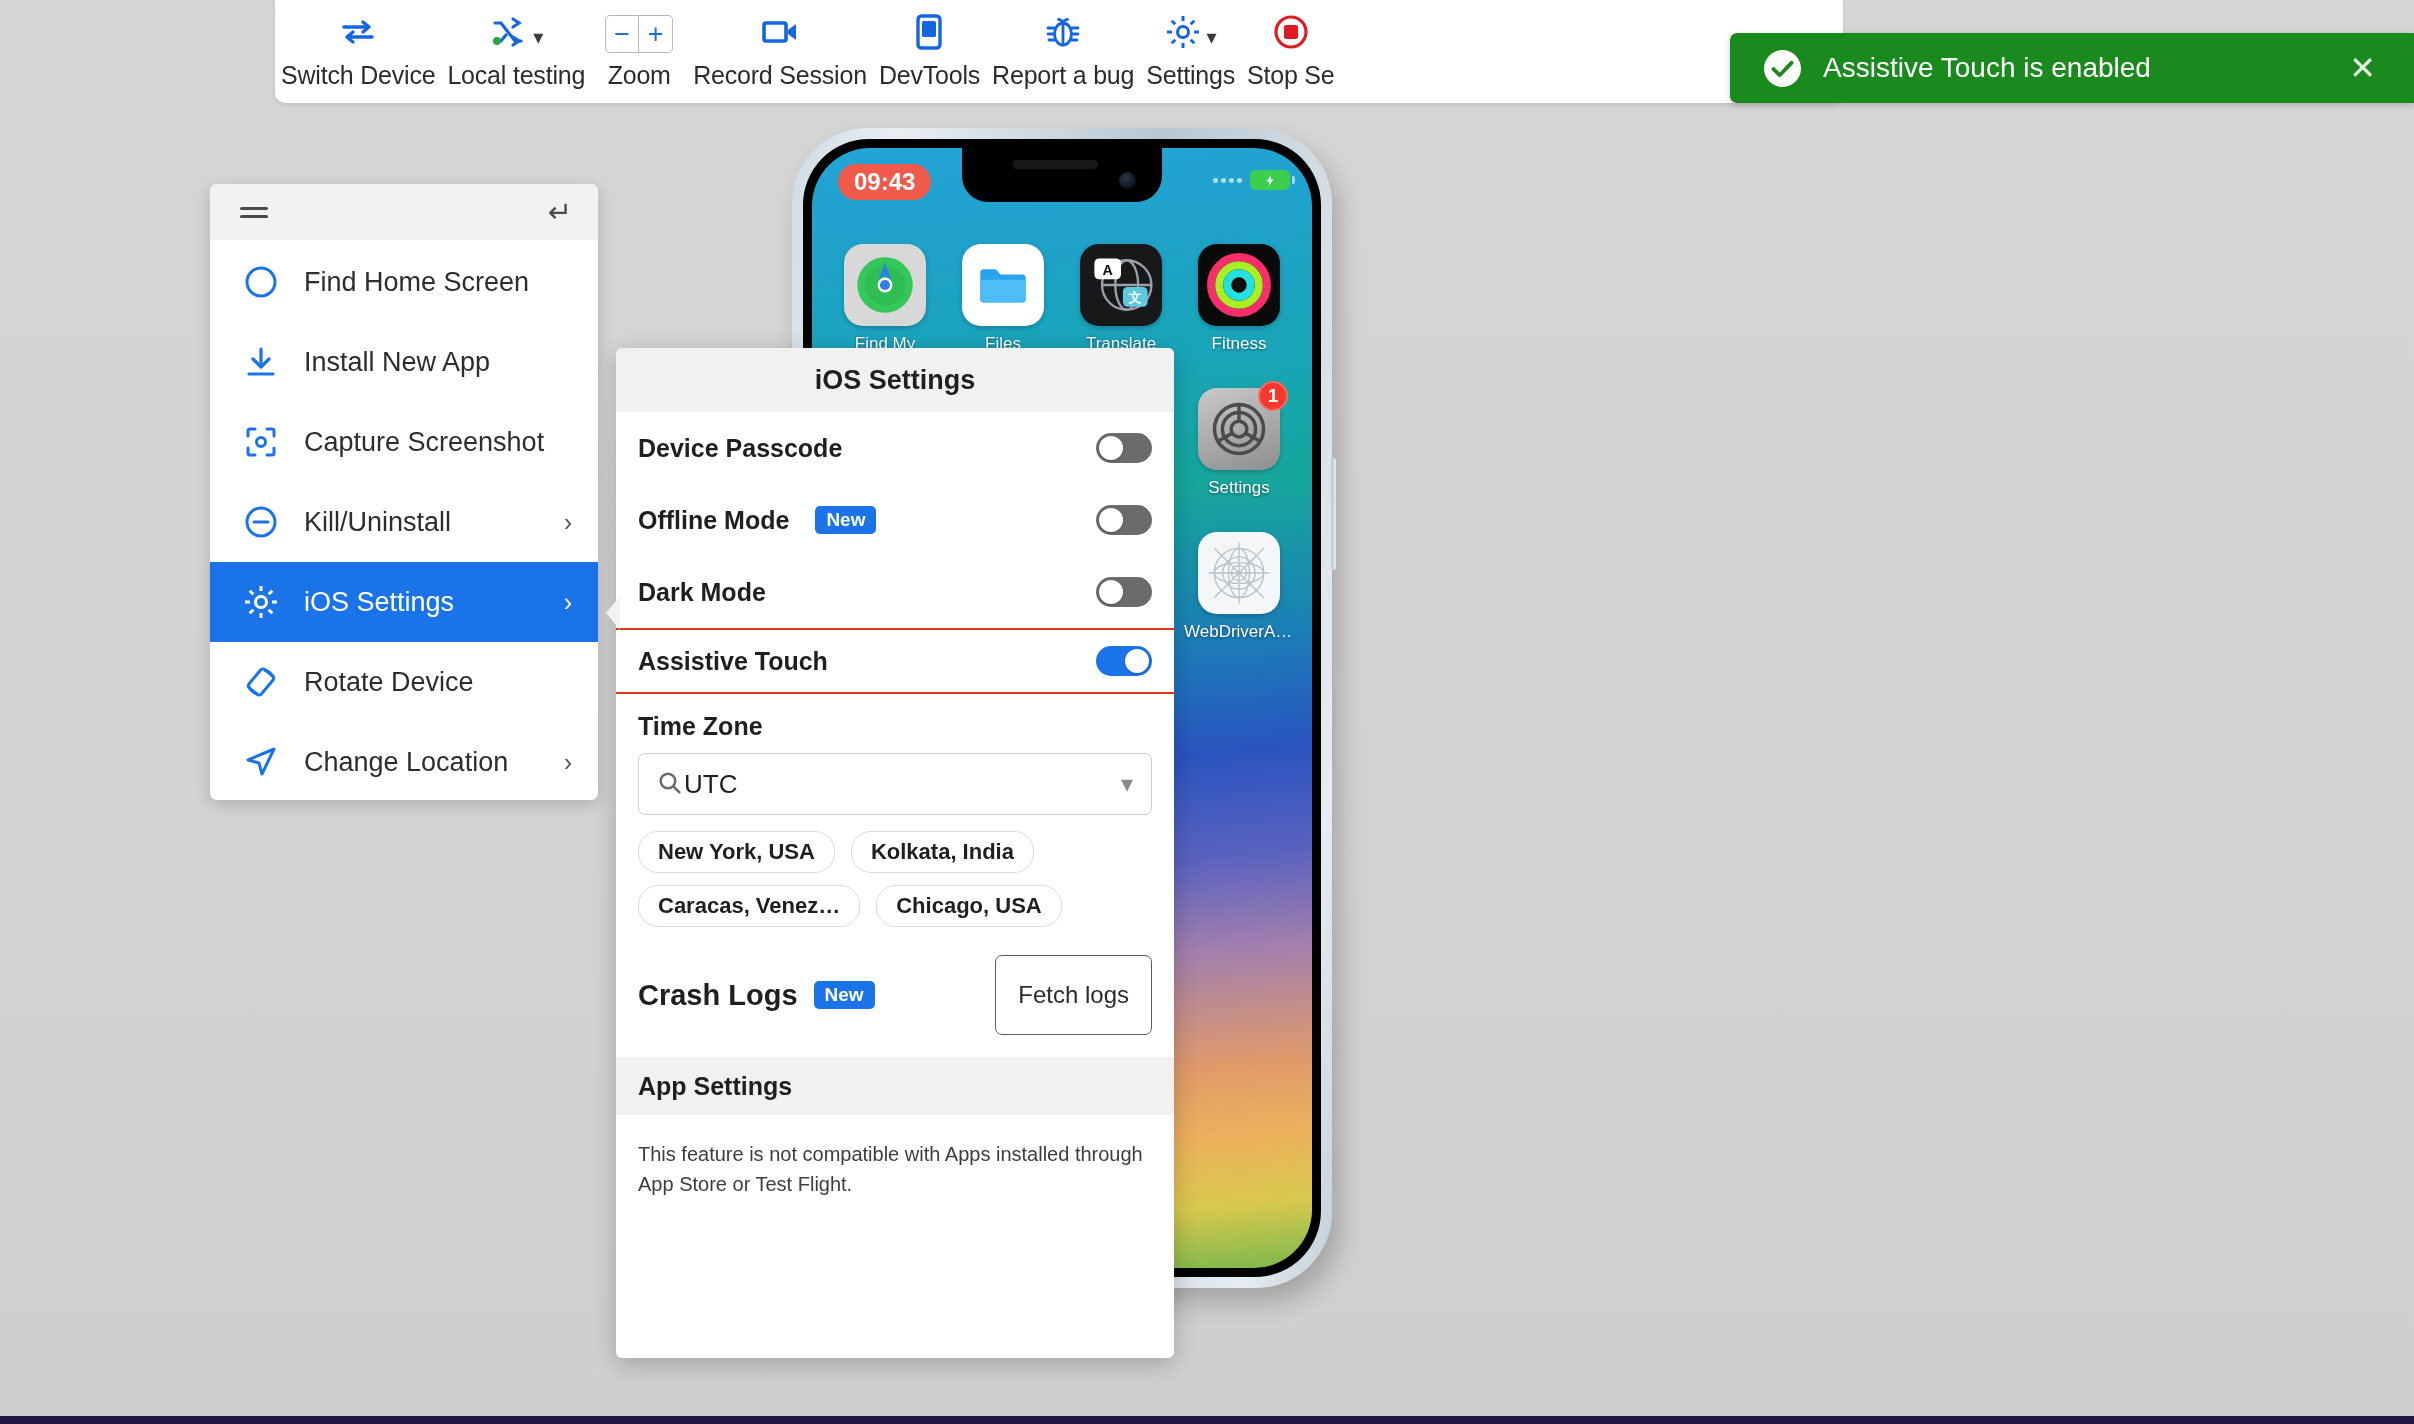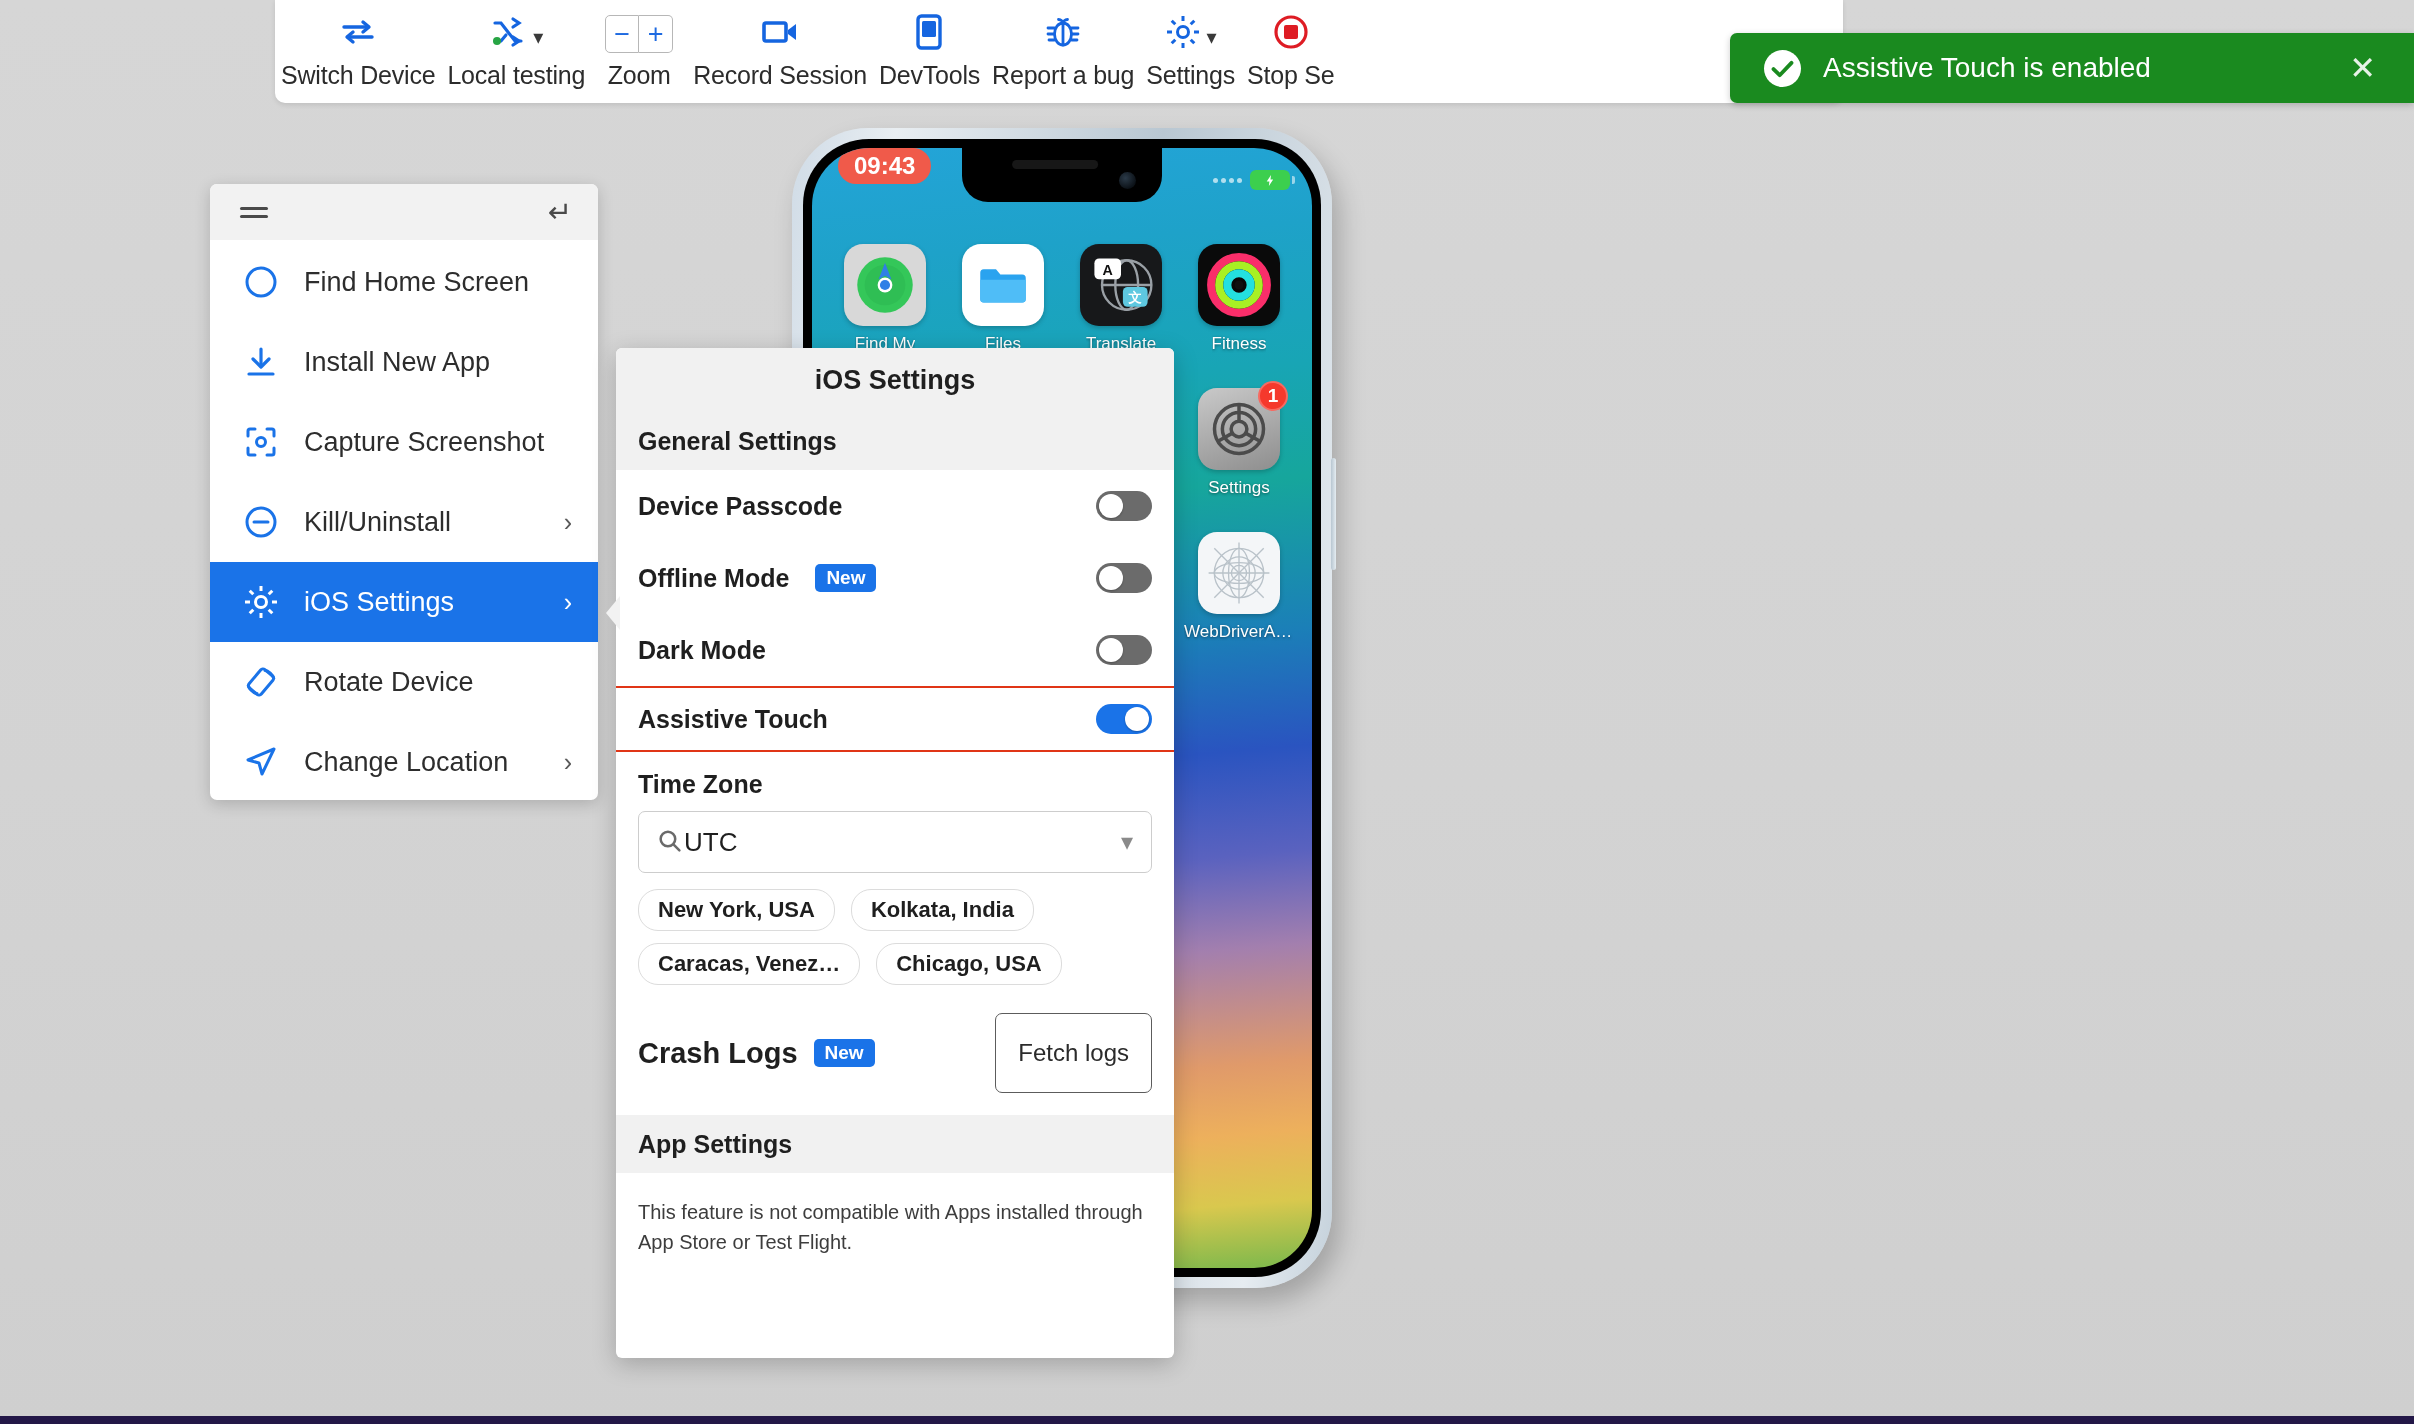--- a/index.html
+++ b/index.html
@@ -108,21 +108,21 @@
   .notch-speaker {
     position:absolute; top:12px; left: 50%; transform: translateX(-58%);
     width: 86px; height: 9px; background:#171717; border-radius: 5px;
   }
   .notch-cam {
     position:absolute; top:24px; right: 26px;
     width: 17px; height: 17px; border-radius:50%;
     background: radial-gradient(circle at 38% 36%, #2b3a48 0%, #0c1218 70%);
   }
   .status-time {
-    position:absolute; top:0; left: 26px;
+    position:absolute; top:16px; left: 26px;
     background:#f05a4a; color:#fff;
     font-size: 24px; font-weight: bold;
     border-radius: 20px; padding: 4px 16px;
     z-index: 5;
   }
   .status-right {
     position: absolute; top: 22px; right: 22px; display:flex; align-items:center; gap:8px; z-index:5;
   }
   .sig-dots { display:flex; gap:3px; align-items:flex-end; }
   .sig-dots i { width:5px; height:5px; background:rgba(255,255,255,.65); border-radius:50%; display:block; }
@@ -651,21 +651,20 @@
         <span class="sb-chev">›</span>
       </div>
 
     </div>
   </div>
 
   <div class="panel-arrow"></div>
 
   <div class="panel">
     <div class="panel-title">iOS Settings</div>
-    <div class="sec-head">General Settings</div>
 
     <div class="row">
       <span class="row-label">Device Passcode</span>
       <span class="spacer"></span>
       <span class="switch">
           <i></i>
         </span>
     </div>
 
     <div class="row">

